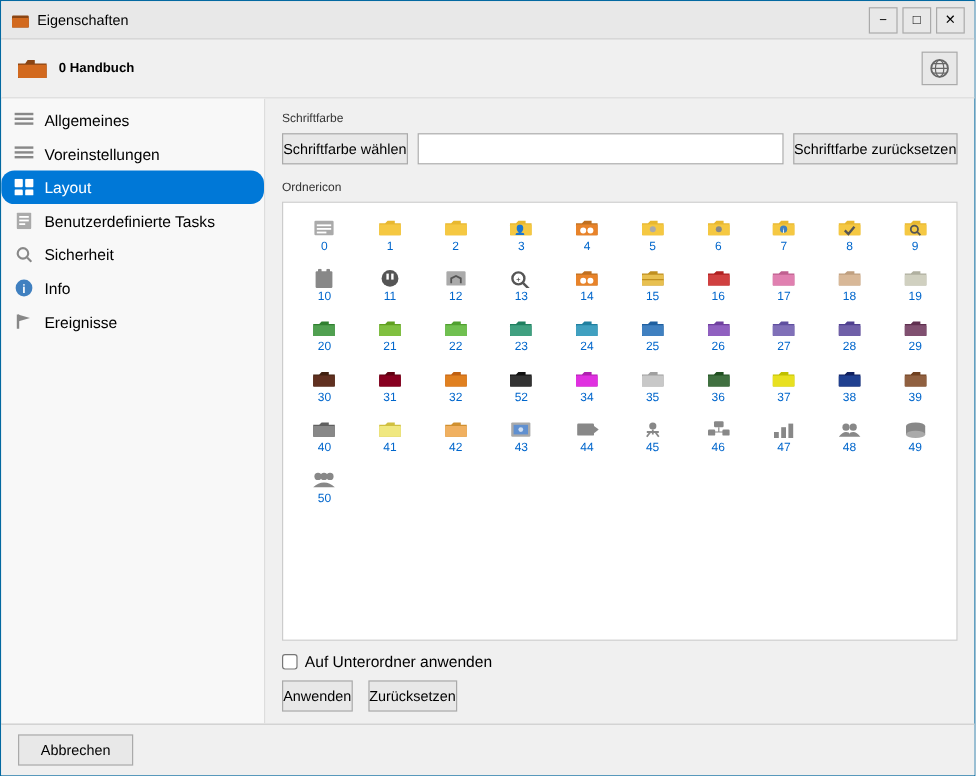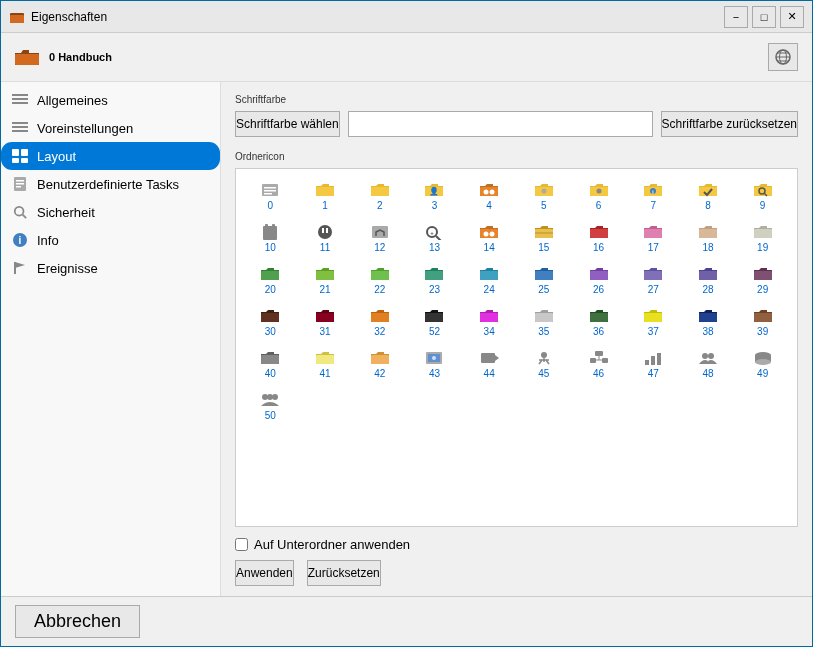--- a/index.html
+++ b/index.html
@@ -220,21 +220,21 @@
       padding: 8px 14px;
       display: flex;
       gap: 10px;
       background: #f0f0f0;
     }
     .btn-footer {
       padding: 5px 18px;
       background: #e8e8e8;
       border: 1px solid #aaa;
       cursor: pointer;
-      font-size: 18px;
+      font-size: 12px;
       min-width: 80px;
     }
   </style>
 </head>
 <body>
 
 <div class="window">
 
   <div class="title-bar">
     <div class="title-bar-left">

